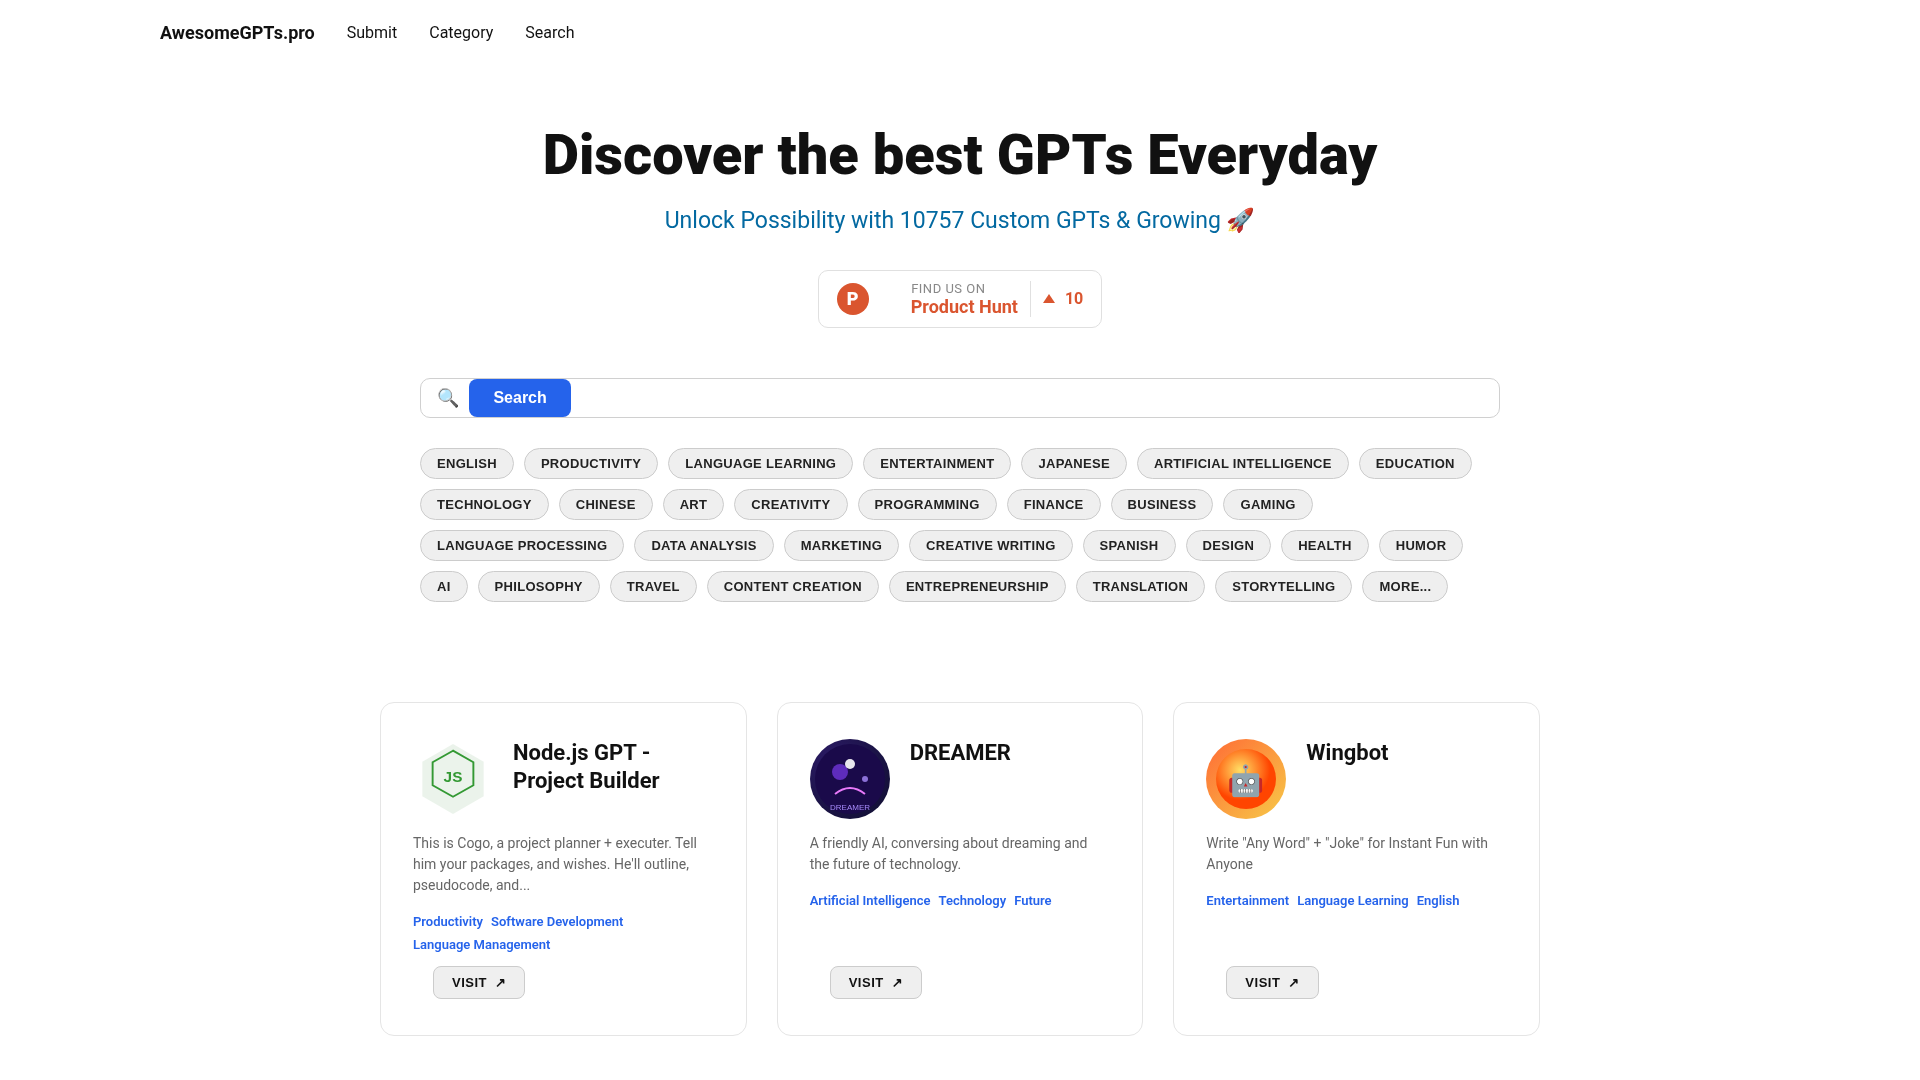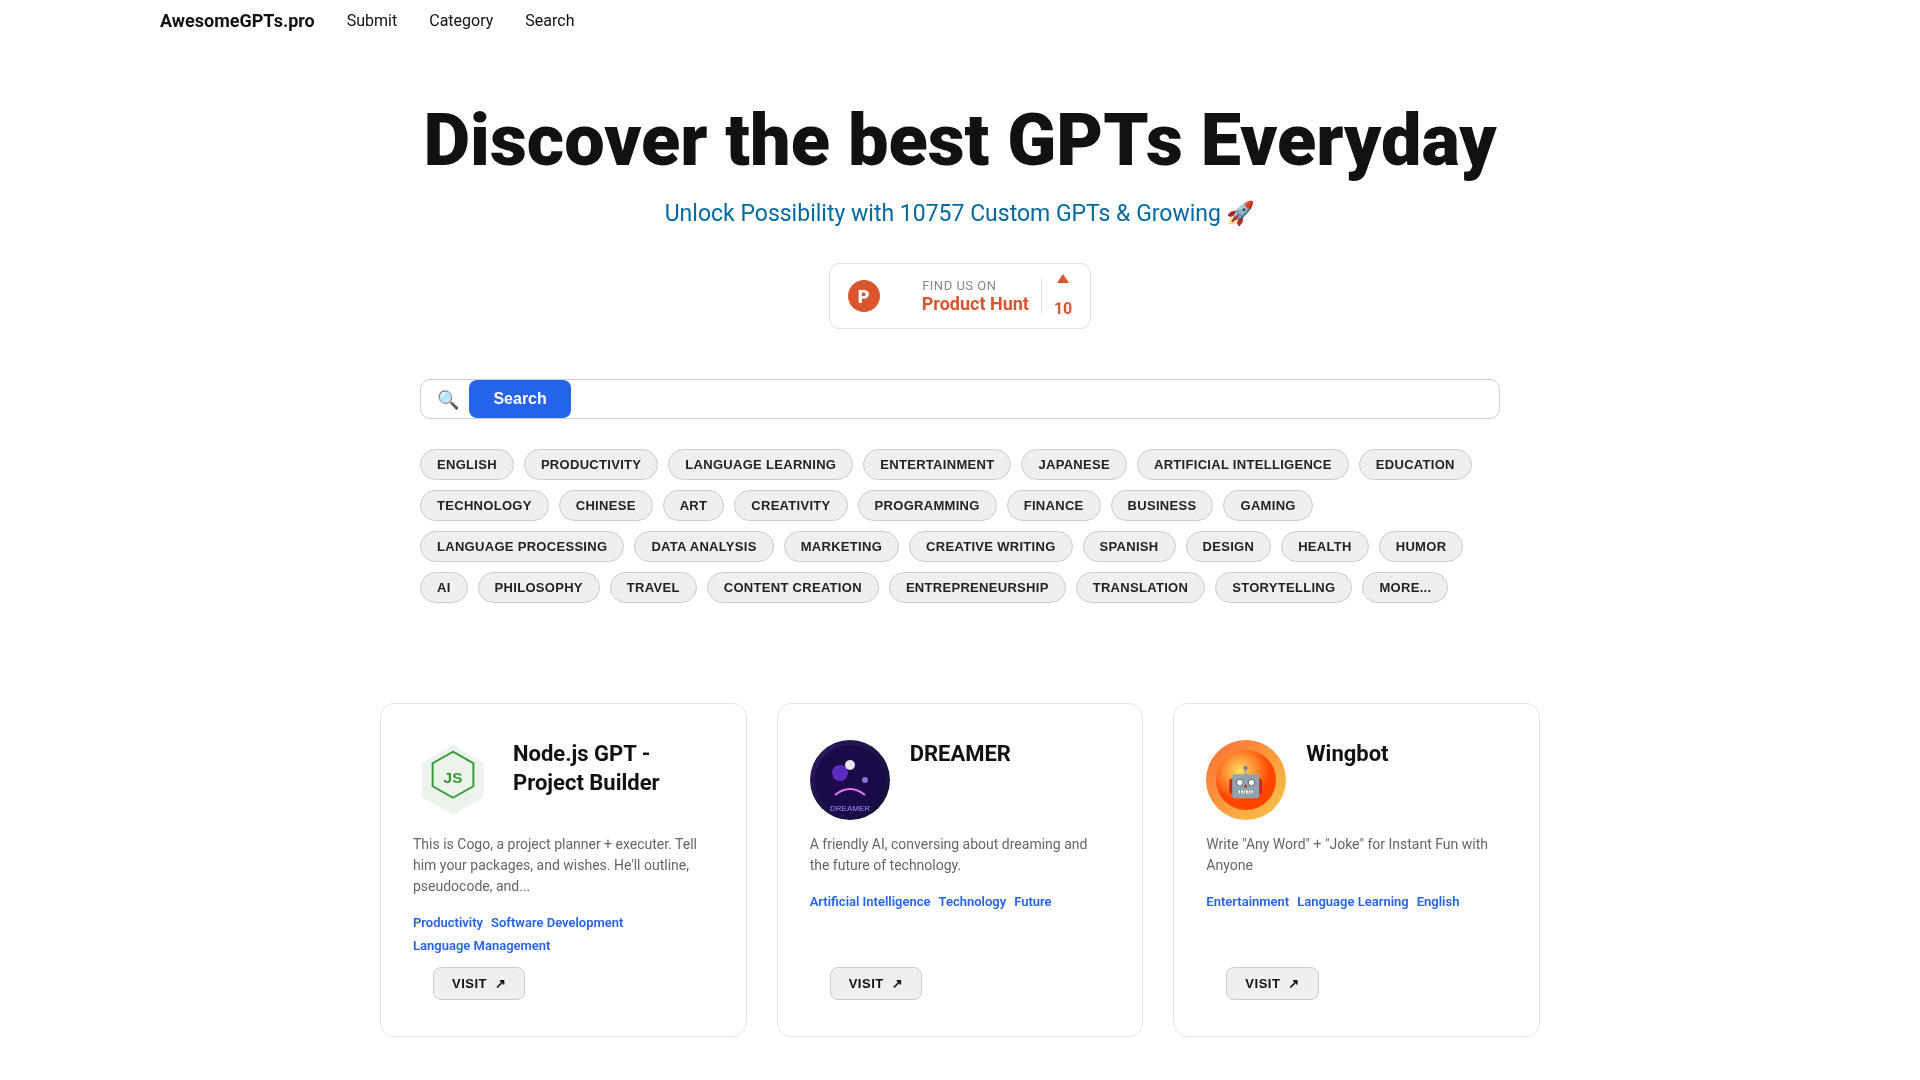--- a/index.html
+++ b/index.html
@@ -8,42 +8,42 @@
       background: #fff;
       color: #111;
       min-height: 1080px;
       width: 1920px;
       overflow-x: hidden;
     }
     
     nav {
       display: flex;
       align-items: center;
-      padding: 10px 160px;
+      padding: 22px 160px;
       gap: 32px;
     }
     .nav-logo {
       font-weight: 700;
       font-size: 18px;
       color: #111;
       text-decoration: none;
     }
     .nav-link {
       font-size: 16px;
       color: #111;
       text-decoration: none;
       cursor: pointer;
     }
     
     .hero {
       text-align: center;
       padding: 60px 20px 40px;
     }
     .hero-title {
-      font-size: 72px;
+      font-size: 56px;
       font-weight: 900;
       line-height: 1.1;
       color: #111;
       margin-bottom: 20px;
     }
     .hero-subtitle {
       font-size: 23px;
       color: #0369a1;
       margin-bottom: 36px;
     }
@@ -87,23 +87,23 @@
       color: #da552f;
       padding-left: 32px;
     }
     .ph-divider {
       width: 1px;
       height: 36px;
       background: #e0e0e0;
     }
     .ph-count {
       display: flex;
-      flex-direction: column;
-      align-items: center;
-      gap: 16px;
+      flex-direction: row;
+      align-items: center;
+      gap: 10px;
     }
     .ph-triangle {
       width: 0;
       height: 0;
       border-left: 6px solid transparent;
       border-right: 6px solid transparent;
       border-bottom: 9px solid #da552f;
     }
     .ph-num {
       font-size: 16px;

